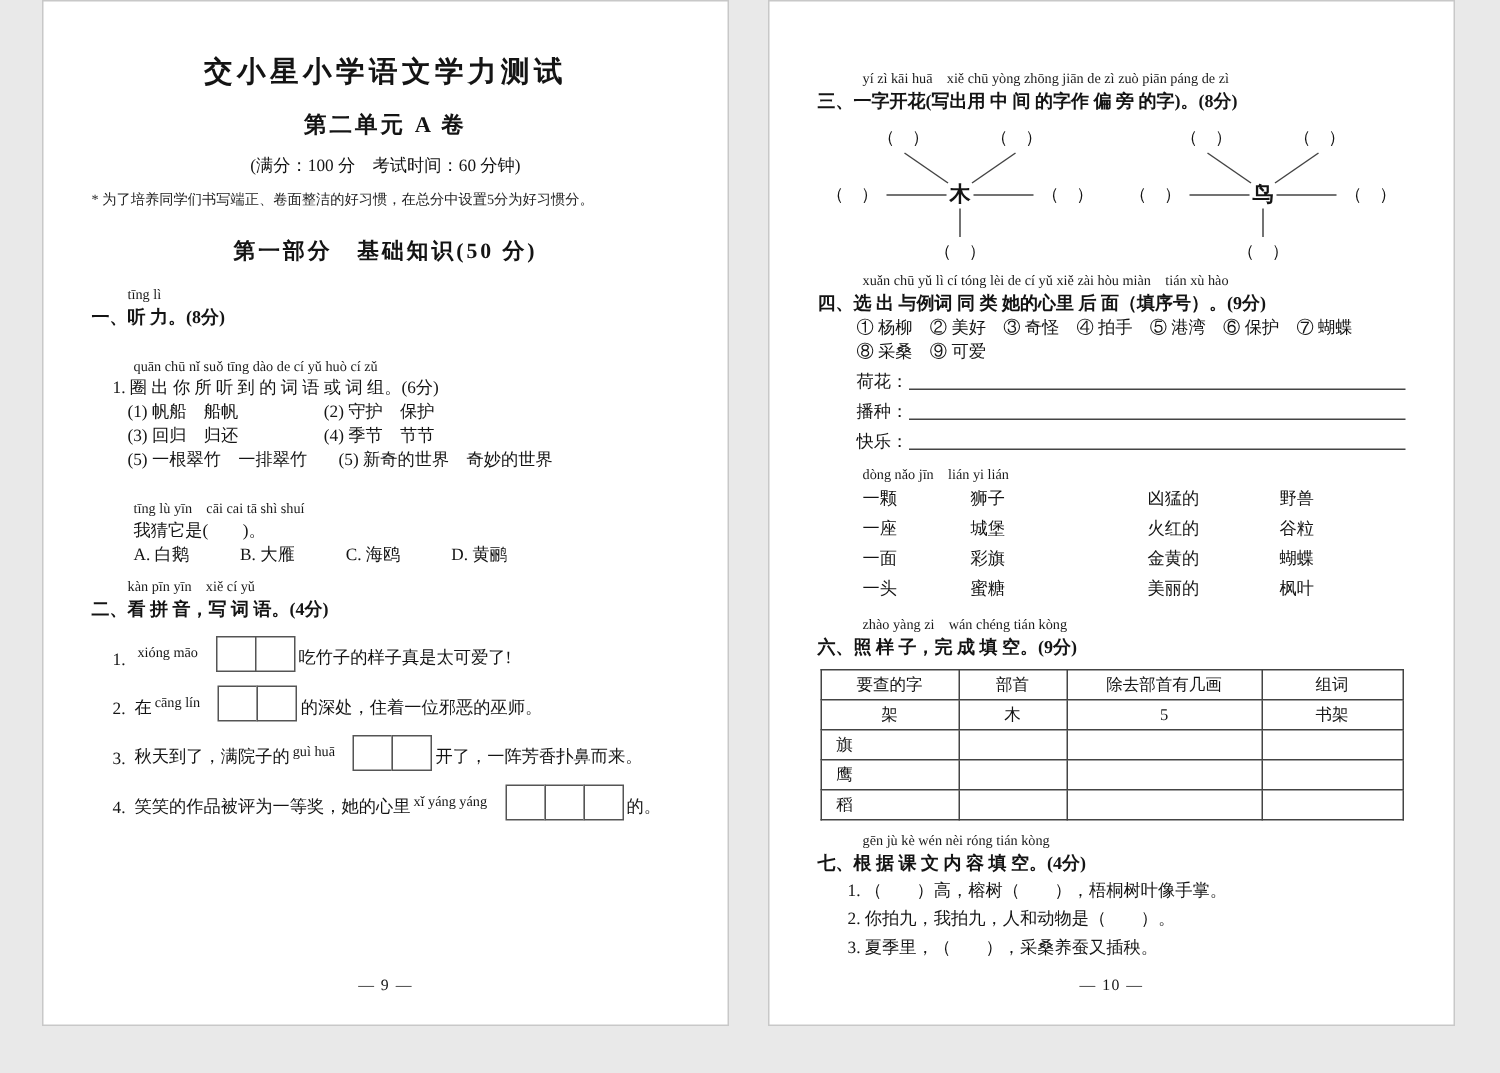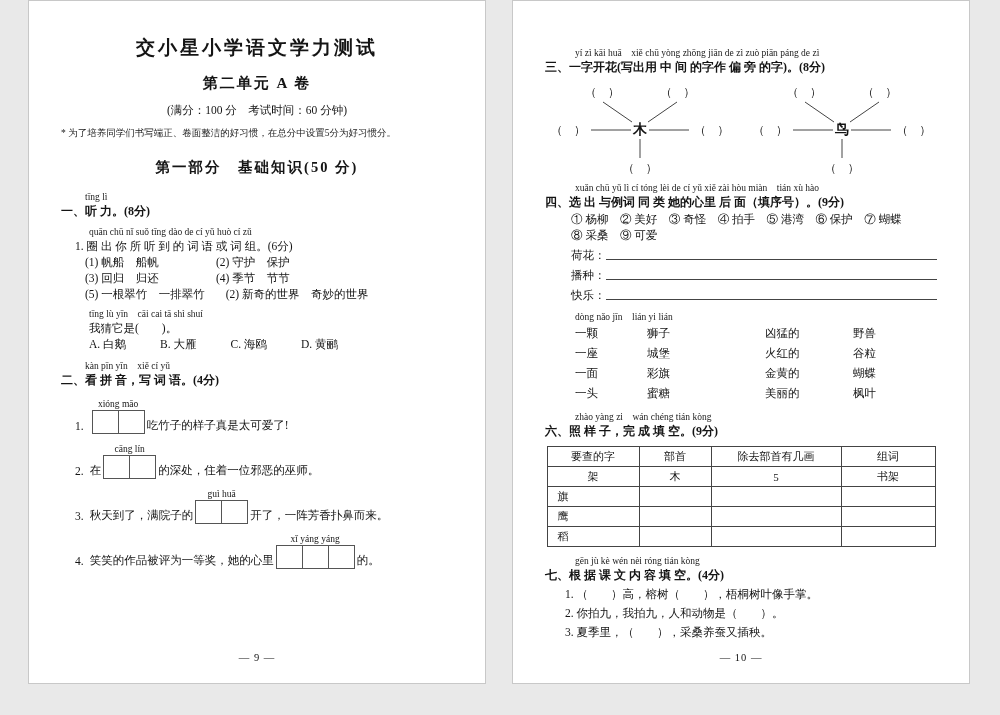--- a/index.html
+++ b/index.html
@@ -24,35 +24,35 @@
   .meta { margin-top:10px; text-align:center; font-size:11.5px; }
 
   .score-table { width:388px; margin:11px auto 0; border-collapse:collapse; table-layout:fixed; }
   .score-table td { border:1px solid #444; height:26px; font-size:10.5px; padding:0 4px 0 6px; text-align:left; vertical-align:middle; }
 
   .footnote { margin-top:9px; font-size:9.5px; color:#222; }
   .part-heading { margin-top:18px; text-align:center; font-size:14.5px; font-weight:bold; letter-spacing:2px; }
 
   .pinyin { font-size:9.5px; line-height:12px; color:#1a1a1a; white-space:nowrap; }
   .p24 { padding-left:24px; }  .p28 { padding-left:28px; }  .p30 { padding-left:30px; }
-  .mt14 { margin-top:14px; }   .mt8 { margin-top:8px; }     .mt6 { margin-top:6px; }  .mt3 { margin-top:6px; }
+  .mt14 { margin-top:14px; }   .mt8 { margin-top:8px; }     .mt6 { margin-top:6px; }  .mt3 { margin-top:19px; }
 
   .sec-heading { font-size:12px; font-weight:bold; line-height:17px; }
   .itext { font-size:11.5px; line-height:16px; padding-left:14px; }
   .opt-line { font-size:11.5px; line-height:16px; padding-left:24px; white-space:nowrap; }
   .opt-line span { display:inline-block; }
   .opt-line.narrow span:first-child { width:128px; }
   .opt-line.wide span:first-child { margin-right:18px; }
   .answer { font-size:11.5px; line-height:16px; padding-left:28px; }
   .choices { display:flex; gap:34px; font-size:11.5px; line-height:16px; padding-left:28px; }
 
   .py-item { display:flex; align-items:flex-end; font-size:11.5px; margin-top:9px; padding-left:14px; }
   .py-item .num { margin-right:4px; line-height:15px; }
   .py-item .ptext { line-height:15px; margin:0 2px 1px 2px; white-space:nowrap; }
-  .boxgroup { display:inline-flex; flex-direction:column; align-items:center; }
+  .boxgroup { display:inline-flex; flex-direction:row; align-items:center;gap:12px; }
   .boxgroup .py { font-size:9.5px; line-height:12px; white-space:nowrap; }
   .boxes { display:flex; }
   .box { width:27px; height:24px; border:1px solid #555; background:#fff; }
   .box:not(:first-child) { margin-left:-1px; }
 
   .flowers { display:flex; justify-content:space-between; padding:0 6px; margin:8px 0 4px; }
   .flower { position:relative; width:178px; height:92px; }
   .flines { position:absolute; left:0; top:0; width:178px; height:92px; }
   .flines line { stroke:#444; stroke-width:1; }
   .fb { position:absolute; font-size:11.5px; line-height:16px; white-space:nowrap; }
@@ -99,21 +99,21 @@
   <div class="opt-line narrow">
     <span>(1) 帆船　船帆</span>
     <span>(2) 守护　保护</span>
   </div>
   <div class="opt-line narrow">
     <span>(3) 回归　归还</span>
     <span>(4) 季节　节节</span>
   </div>
   <div class="opt-line wide">
     <span>(5) 一根翠竹　一排翠竹</span>
-    <span>(2) 新奇的世界　奇妙的世界</span>
+    <span>(5) 新奇的世界　奇妙的世界</span>
   </div>
 
   <div class="pinyin p28 mt3">tīng lù yīn　cāi cai tā shì shuí</div>
   <div class="answer">我猜它是(　　)。</div>
   <div class="choices">
     <span>A. 白鹅</span>
     <span>B. 大雁</span>
     <span>C. 海鸥</span>
     <span>D. 黄鹂</span>
   </div>

